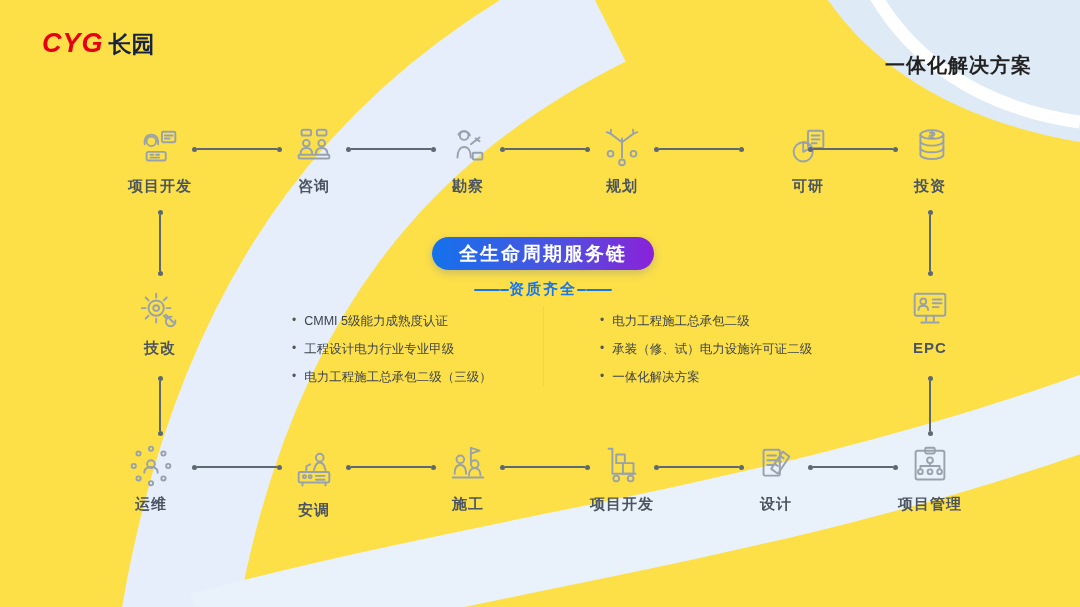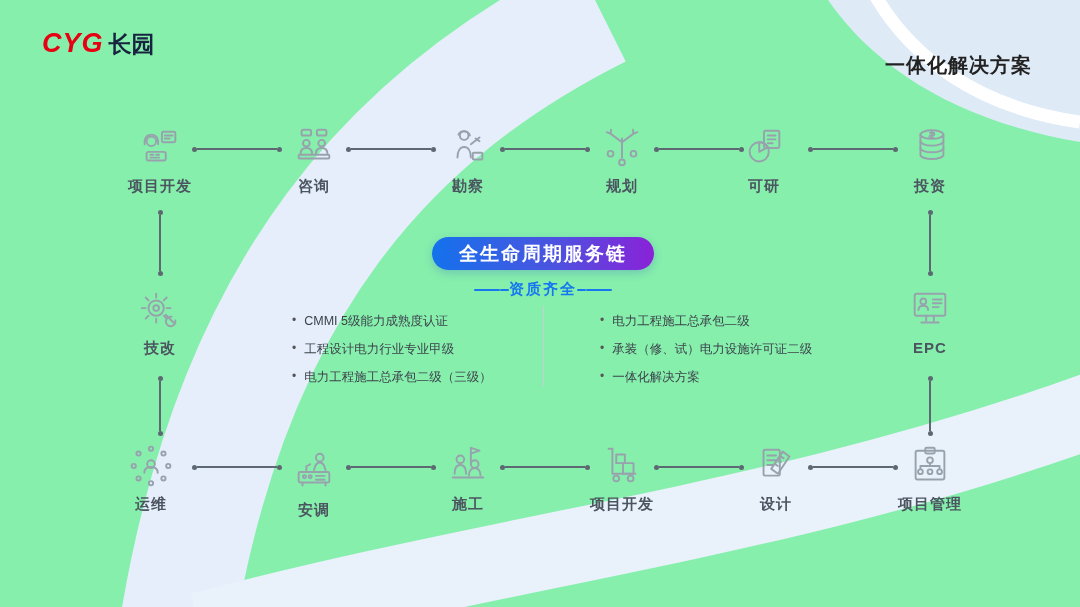--- a/index.html
+++ b/index.html
@@ -1,19 +1,19 @@
 <!DOCTYPE html>
 <html><head>
 <meta charset="utf-8">
 <style>
   * { margin:0; padding:0; box-sizing:border-box; }
   body { font-family:"Liberation Sans","DejaVu Sans",sans-serif; background:#888; }
   .slide {
     position:relative; width:1080px; height:607px; margin:0 auto;
-    background:#86efac; overflow:hidden;text-align:center;
+    background:#fde047; overflow:hidden;text-align:center;
   }
   .bg-decor { position:absolute; left:0; top:0; width:1080px; height:607px; pointer-events:none; }
 
   
   .logo { position:absolute; left:42px; top:28px; display:flex; align-items:baseline; gap:5px; }
   .logo-cyg { font-size:27px; font-weight:800; font-style:italic; color:#e60012; letter-spacing:1px; }
   .logo-cn  { font-size:23px; font-weight:700; color:#17233f; }
   .tagline  { position:absolute; right:48px; top:52px; font-size:20px; font-weight:700; color:#222; letter-spacing:1px; }
 
   
@@ -111,21 +111,21 @@
         <svg viewBox="0 0 48 48" width="46" height="46" fill="none" stroke="#98a2ad" stroke-width="2" stroke-linecap="round" stroke-linejoin="round">
           <path d="M24 34V14M24 18L12 9M24 18l12-9"></path>
           <path d="M12 9l-4-1.5M12 9l.5-4M36 9l4-1.5M36 9l-.5-4"></path>
           <circle cx="12" cy="30" r="3"></circle>
           <circle cx="36" cy="30" r="3"></circle>
           <circle cx="24" cy="39" r="3"></circle>
         </svg>
       </span>
     <span class="label">规划</span>
   </div>
-  <div class="node" style="left:764px;top:124px">
+  <div class="node" style="left:808px;top:124px">
     <span class="icon">
         <svg viewBox="0 0 48 48" width="46" height="46" fill="none" stroke="#98a2ad" stroke-width="2" stroke-linecap="round" stroke-linejoin="round">
           <rect x="24" y="6" width="16" height="18" rx="1.5"></rect>
           <path d="M28 11h8M28 15h8M28 19h5"></path>
           <circle cx="19" cy="28" r="10"></circle>
           <path d="M19 28V18a10 10 0 0 1 9 5z"></path>
         </svg>
       </span>
     <span class="label">可研</span>
   </div>

